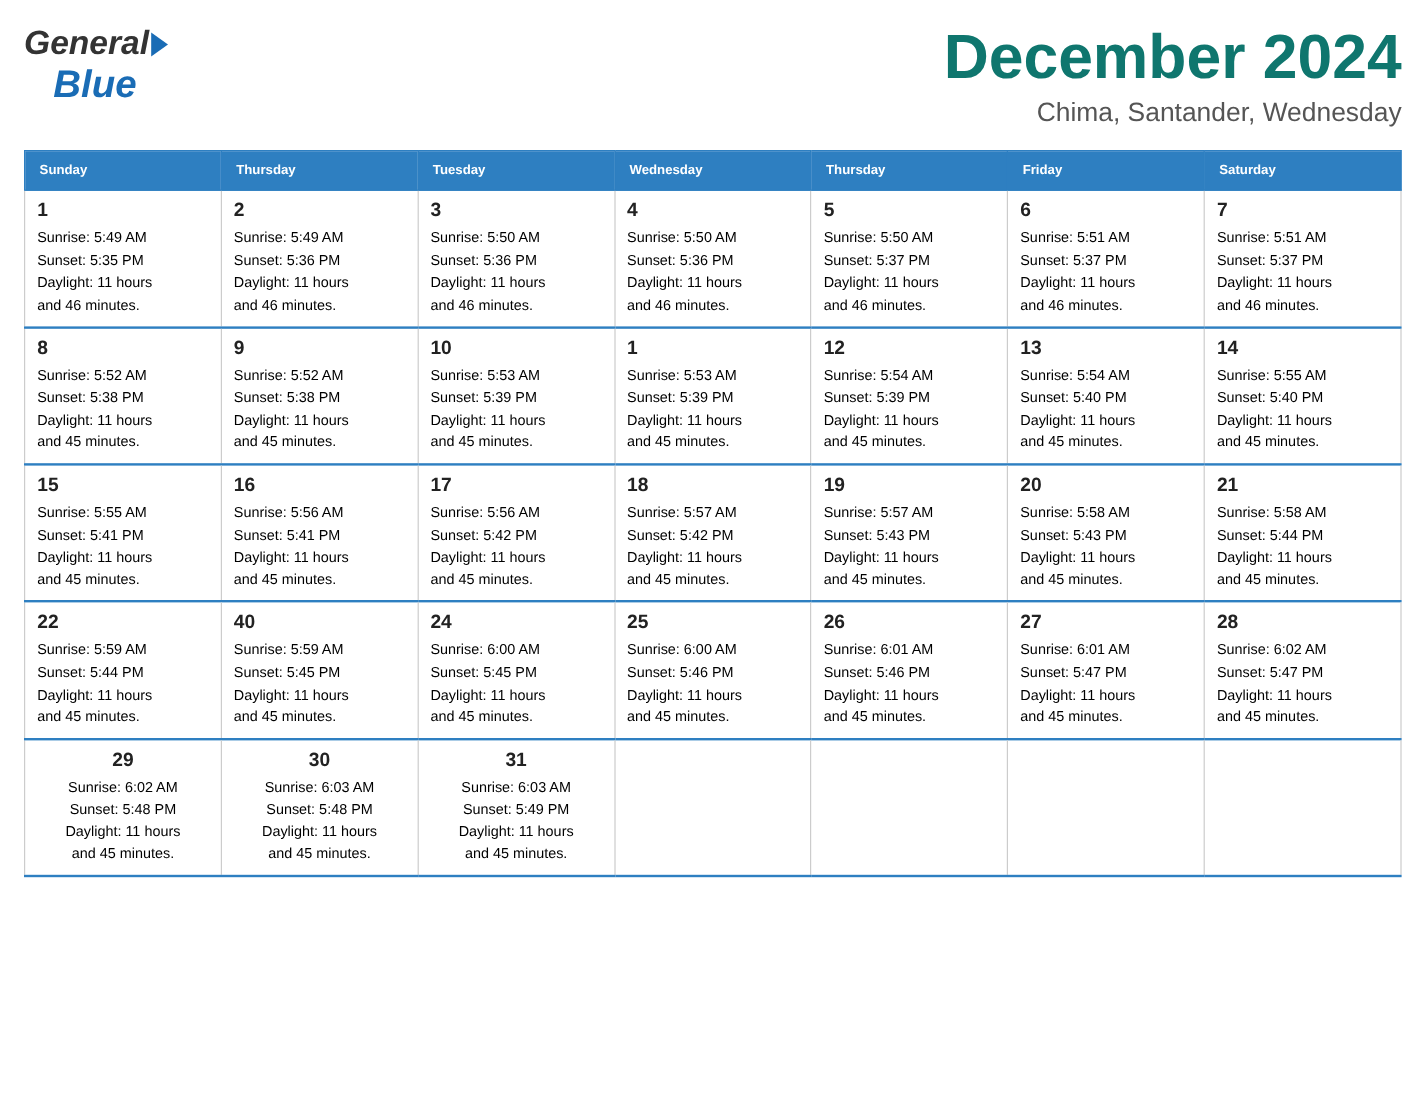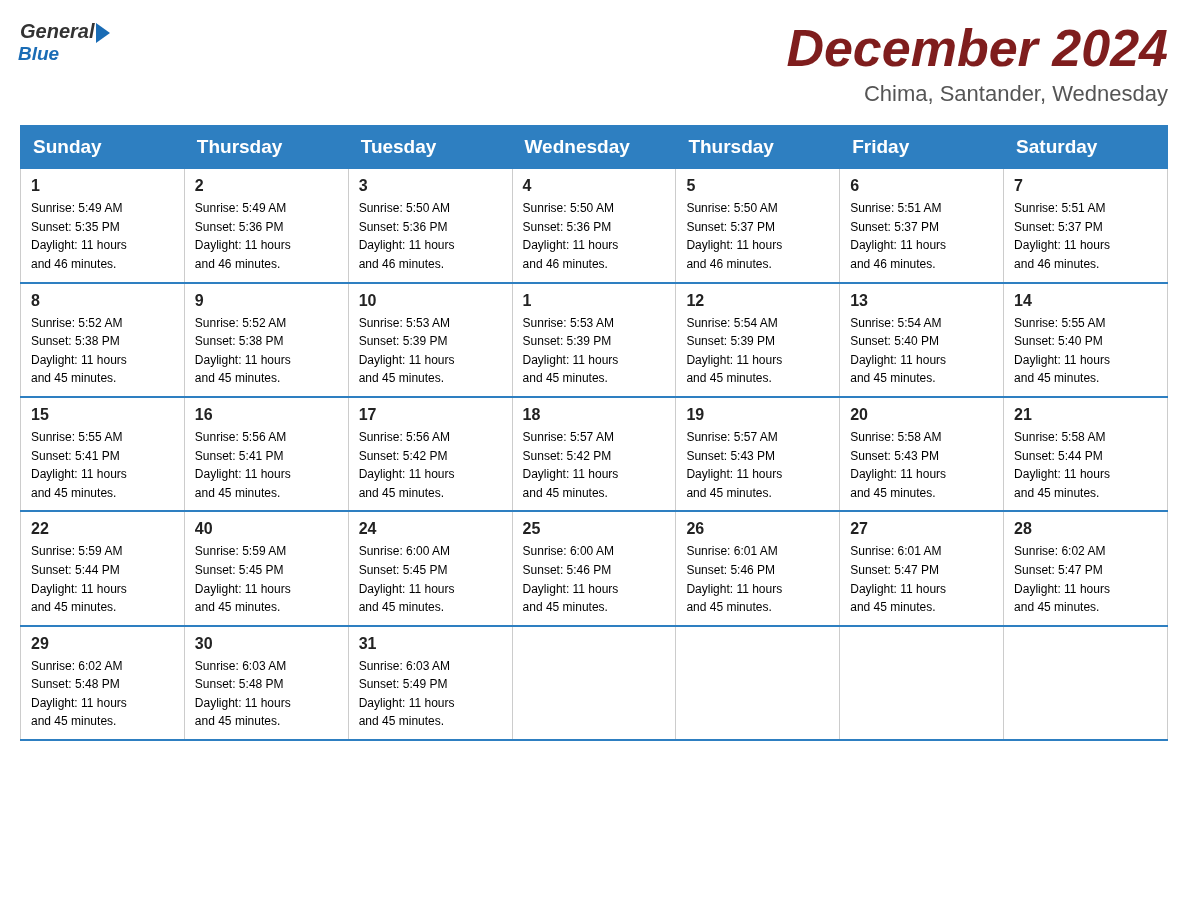--- a/index.html
+++ b/index.html
@@ -18,81 +18,82 @@
     }
     .logo {
       display: flex;
       flex-direction: column;
     }
     .logo-top {
       display: flex;
       align-items: center;
     }
     .logo-general {
-      font-size: 20px;
+      font-size: 28px;
       font-weight: bold;
       color: #333;
       font-style: italic;
     }
     .logo-arrow {
       width: 0;
       height: 0;
       border-left: 14px solid #1a6cb5;
       border-top: 10px solid transparent;
       border-bottom: 10px solid transparent;
       margin-left: 2px;
       margin-top: 2px;
     }
     .logo-blue {
-      font-size: 19px;
+      font-size: 32px;
       font-weight: bold;
       color: #1a6cb5;
       font-style: italic;
       margin-left: -2px;
+      text-align: center;
     }
     .title-section {
       text-align: right;
     }
     .month-title {
       font-size: 52px;
       font-weight: bold;
-      color: #7f1d1d;
+      color: #0f766e;
       line-height: 1.1;
-      font-style: italic;
     }
     .location-title {
       font-size: 22px;
       color: #555;
       margin-top: 4px;
     }
     .calendar-table {
       width: 100%;
       border-collapse: collapse;
       table-layout: fixed;
     }
     .calendar-table th {
       background-color: #2e7fc1;
       color: #fff;
-      font-size: 19px;
+      font-size: 11px;
       font-weight: bold;
       padding: 10px 12px;
       text-align: left;
       border: 1px solid #2e7fc1;
     }
     .calendar-table td {
       vertical-align: top;
       padding: 8px 10px;
       border: 1px solid #ccc;
       font-size: 12.5px;
       color: #333;
       height: 110px;
       border-bottom: 2px solid #2e7fc1;
     }
     .calendar-table tr:last-child td {
       border-bottom: 2px solid #2e7fc1;
+      text-align: center;
     }
     .day-number {
       font-size: 16px;
       font-weight: bold;
       color: #222;
       display: block;
       margin-bottom: 4px;
     }
     .day-info {
       font-size: 12px;

